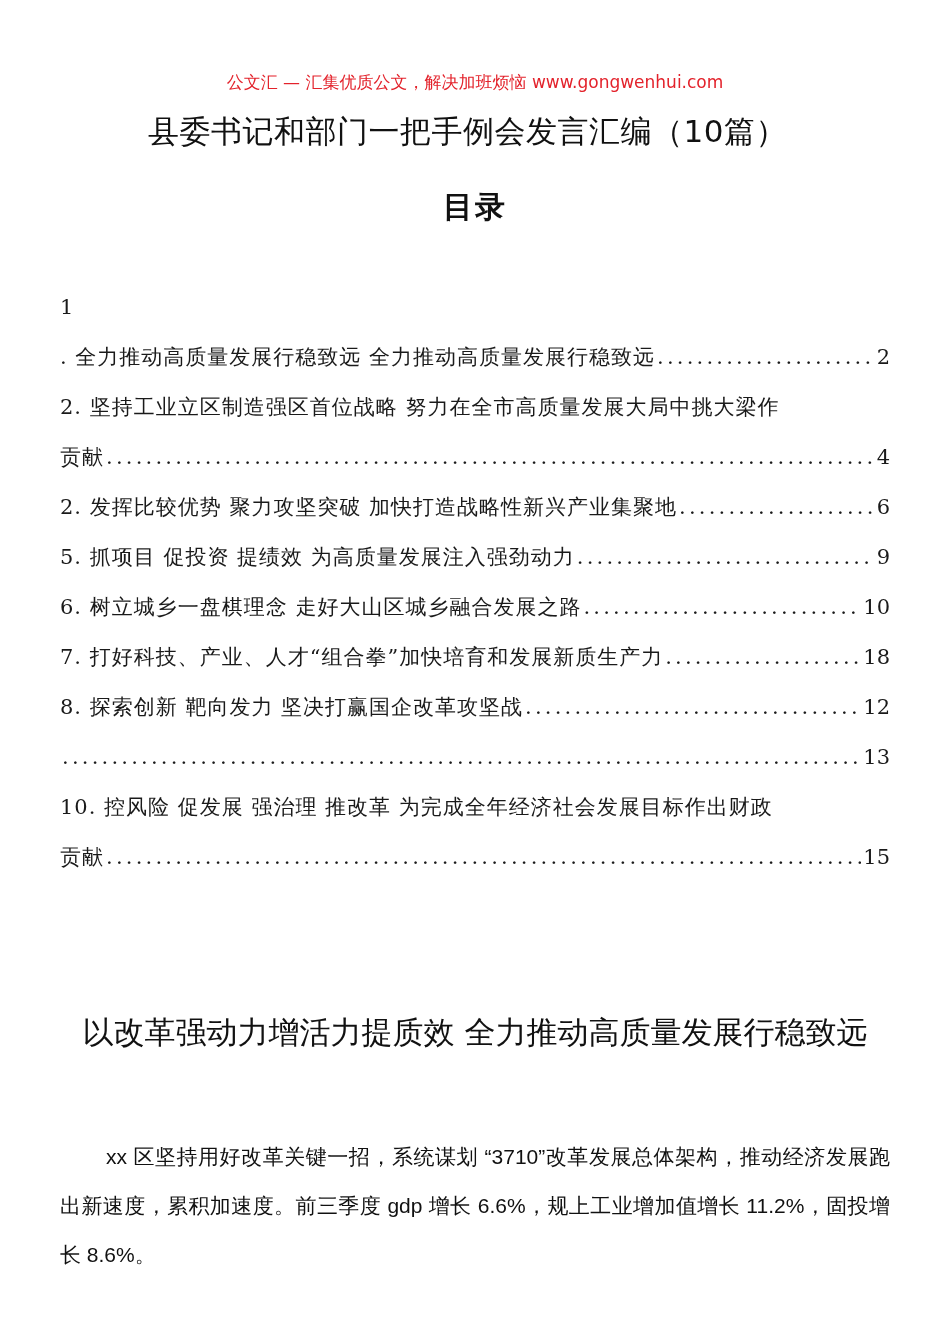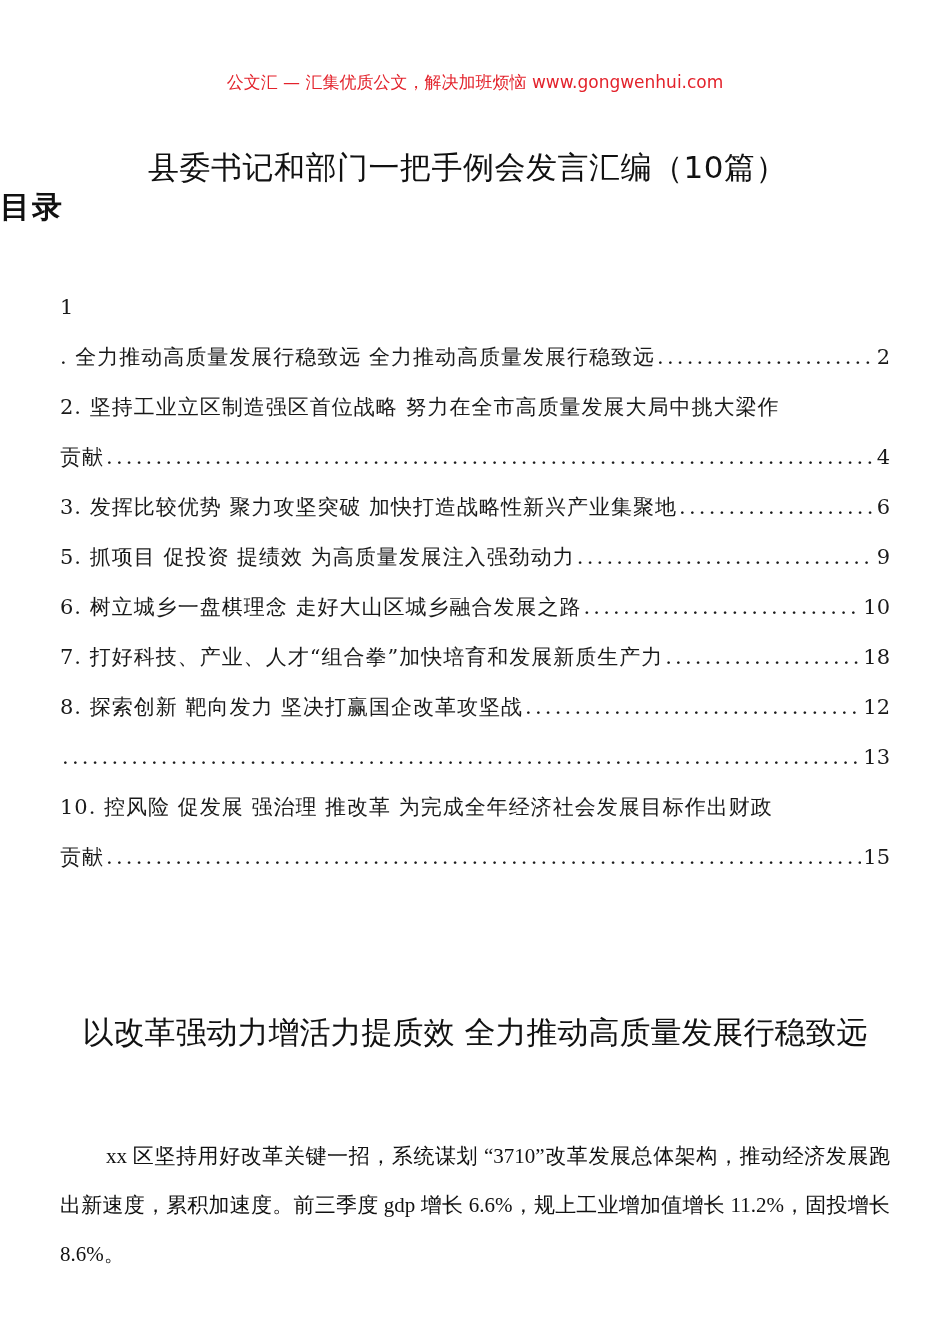--- a/index.html
+++ b/index.html
@@ -30,27 +30,27 @@
       position: absolute;
       top: 110px;
       left: 0;
       width: 935px;
       text-align: center;
       font-size: 31px;
       line-height: 42px;
       color: #111;
       font-family: "DejaVu Sans", "Liberation Sans", sans-serif;
       letter-spacing: 0.5px;
-      margin-top: 36px;
     }
     .toc-heading {
       position: absolute;
       top: 186px;
       left: 0;
       width: 950px;
+      text-align: center;
       font-size: 30px;
       line-height: 42px;
       font-weight: bold;
       color: #111;
       font-family: "DejaVu Sans", "Liberation Sans", sans-serif;
       letter-spacing: 2px;
     }
     .toc {
       position: absolute;
       top: 290px;
@@ -99,21 +99,21 @@
       font-family: "DejaVu Sans", "Liberation Sans", sans-serif;
     }
     .article-body {
       position: absolute;
       top: 1132px;
       left: 60px;
       width: 830px;
       font-size: 21px;
       line-height: 49px;
       color: #111;
-      font-family: Liberation Serif, serif;
+      font-family: Liberation Sans, sans-serif;
       text-align: justify;
       text-indent: 46px;
     }
   </style>
 </head>
 <body>
 
 <div class="watermark">公文汇 — 汇集优质公文，解决加班烦恼 www.gongwenhui.com</div>
 
 <div class="doc-title">县委书记和部门一把手例会发言汇编（10篇）</div>
@@ -134,21 +134,21 @@
   <div class="toc-line">
     <span class="text">2. 坚持工业立区制造强区首位战略  努力在全市高质量发展大局中挑大梁作</span>
   </div>
   <div class="toc-line">
     <span class="text">贡献</span>
     <span class="leader"></span>
     <span class="page">4</span>
   </div>
 
   <div class="toc-line">
-    <span class="text">3. 发挥比较优势  聚力攻坚突破  加快打造战略性新兴产业集聚地</span>
+    <span class="text">2. 发挥比较优势  聚力攻坚突破  加快打造战略性新兴产业集聚地</span>
     <span class="leader"></span>
     <span class="page">6</span>
   </div>
 
 
   <div class="toc-line">
     <span class="text">5. 抓项目  促投资  提绩效  为高质量发展注入强劲动力</span>
     <span class="leader"></span>
     <span class="page">9</span>
   </div>

